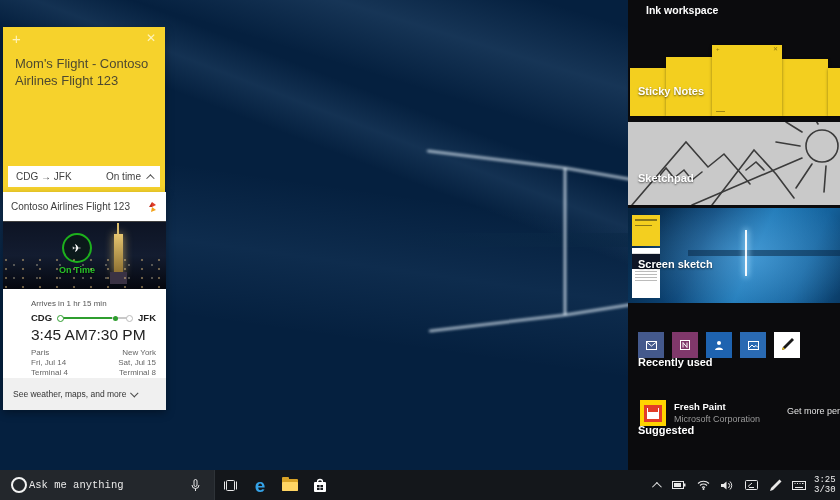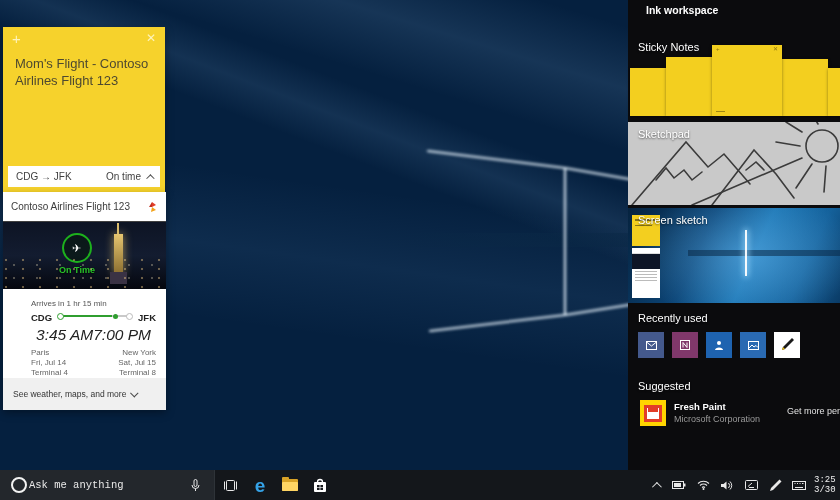--- a/index.html
+++ b/index.html
@@ -50,38 +50,38 @@
   .esb{position:absolute;left:68%;top:12px;width:9px;height:40px;
     background:linear-gradient(#e7c670,#8a6d2f);box-shadow:0 0 10px rgba(230,195,110,.7);}
   .esb::before{content:"";position:absolute;left:3.5px;top:-11px;width:2px;height:11px;background:#d9bb6b;}
   .esb::after{content:"";position:absolute;left:-4px;top:38px;width:17px;height:12px;background:#3a3244;}
   .ring{position:absolute;left:36%;top:11px;width:26px;height:26px;border:2px solid #1db11d;border-radius:50%;
     background:rgba(5,25,5,.45);display:flex;align-items:center;justify-content:center;color:#fff;font-size:11px;}
   .img-status{position:absolute;left:27%;top:43px;width:60px;text-align:center;color:#29c429;
     font-size:9px;font-weight:bold;text-shadow:0 1px 2px #000;}
   .card-body{padding:10px 10px 0 10px;margin-left:18px;}
   .arrives{font-size:8px;color:#555;}
-  .route-row{display:flex;margin-top:4px;gap:5px;}
+  .route-row{display:flex;align-items:center;margin-top:4px;gap:5px;}
   .route-row .code{font-size:9.5px;font-weight:bold;color:#222;}
   .track{position:relative;flex:1;height:7px;}
   .track .line{position:absolute;left:5px;right:5px;top:3px;height:1.5px;
     background:linear-gradient(to right,#2f9e2f 0 76%,#c9c9c9 76% 100%);}
   .track .c0{position:absolute;left:0;top:0.5px;width:5px;height:5px;border:1.5px solid #2f9e2f;border-radius:50%;background:#fff;}
   .track .dot{position:absolute;left:74%;top:1.5px;width:5px;height:5px;border-radius:50%;background:#2f9e2f;}
   .track .c1{position:absolute;right:0;top:0.5px;width:5px;height:5px;border:1.5px solid #bbb;border-radius:50%;background:#fff;}
-  .times{display:flex;justify-content:center;margin-top:3px;font-size:15.5px;font-weight:300;color:#222;font-style:italic;}
+  .times{display:flex;justify-content:flex-start;margin-top:3px;font-size:15.5px;font-weight:300;color:#222;}
   .cols{display:flex;justify-content:space-between;margin-top:4px;font-size:8px;color:#666;line-height:10px;}
   .cols .right{text-align:right;}
   .card-foot{position:absolute;left:0;right:0;bottom:0;height:19px;background:#f0f0f0;
     display:flex;align-items:center;gap:6px;padding:16px 10px;box-sizing:border-box;font-size:8.5px;color:#333;}
 
   
   .panel{position:absolute;left:628px;top:0;width:212px;height:470px;background:#0b0b0d;color:#fff;}
   .panel-title{position:absolute;left:18px;top:4px;font-size:10.5px;font-weight:bold;}
-  .sec-label{position:absolute;left:10px;font-size:11px;font-weight:normal;z-index:3;text-shadow:0 1px 2px rgba(0,0,0,.6);}
+  .sec-label{position:absolute;left:10px;font-size:11px;font-weight:bold;z-index:3;text-shadow:0 1px 2px rgba(0,0,0,.6);margin-top:44px;}
   .notes-strip{position:absolute;left:0;top:45px;width:212px;height:72px;}
   .mini-note{position:absolute;background:#f3cf1f;box-shadow:0 1px 3px rgba(0,0,0,.4);}
   .mini-note.center{display:block;}
   .mini-head{display:flex;justify-content:space-between;padding:1px 4px;color:rgba(105,88,10,.75);font-size:6px;line-height:7px;}
   .mini-dash{position:absolute;left:4px;bottom:4px;width:9px;height:1px;background:rgba(105,88,10,.6);}
   .sketch-thumb{position:absolute;left:0;top:122px;width:212px;height:83px;background:#c9c9c9;}
   .screen-thumb{position:absolute;left:0;top:208px;width:212px;height:95px;overflow:hidden;
     background:radial-gradient(ellipse 150px 90px at 118px 48px, rgba(110,190,245,.5), transparent 75%),
                linear-gradient(114deg,#06233f 0%,#0b4476 35%,#1a74b2 58%,#14619b 80%,#0a3b66 100%);}
   .st-win{position:absolute;left:117px;top:22px;width:1.5px;height:46px;background:rgba(255,255,255,.95);box-shadow:0 0 6px 1px rgba(160,220,255,.9);}
@@ -196,21 +196,21 @@
         <span class="track">
           <span class="line"></span>
             <span class="c0"></span>
             <span class="dot"></span>
             <span class="c1"></span>
         </span>
         <span class="code">JFK</span>
       </div>
       <div class="times">
         <span>3:45 AM</span>
-        <span>7:00 PM</span>
+        <span>7:30 PM</span>
       </div>
       <div class="cols">
         <div class="left">
           <div>Paris</div>
           <div>Fri, Jul 14</div>
           <div>Terminal 4</div>
           <div>Gate B41</div>
         </div>
         <div class="right">
           <div>New York</div>

